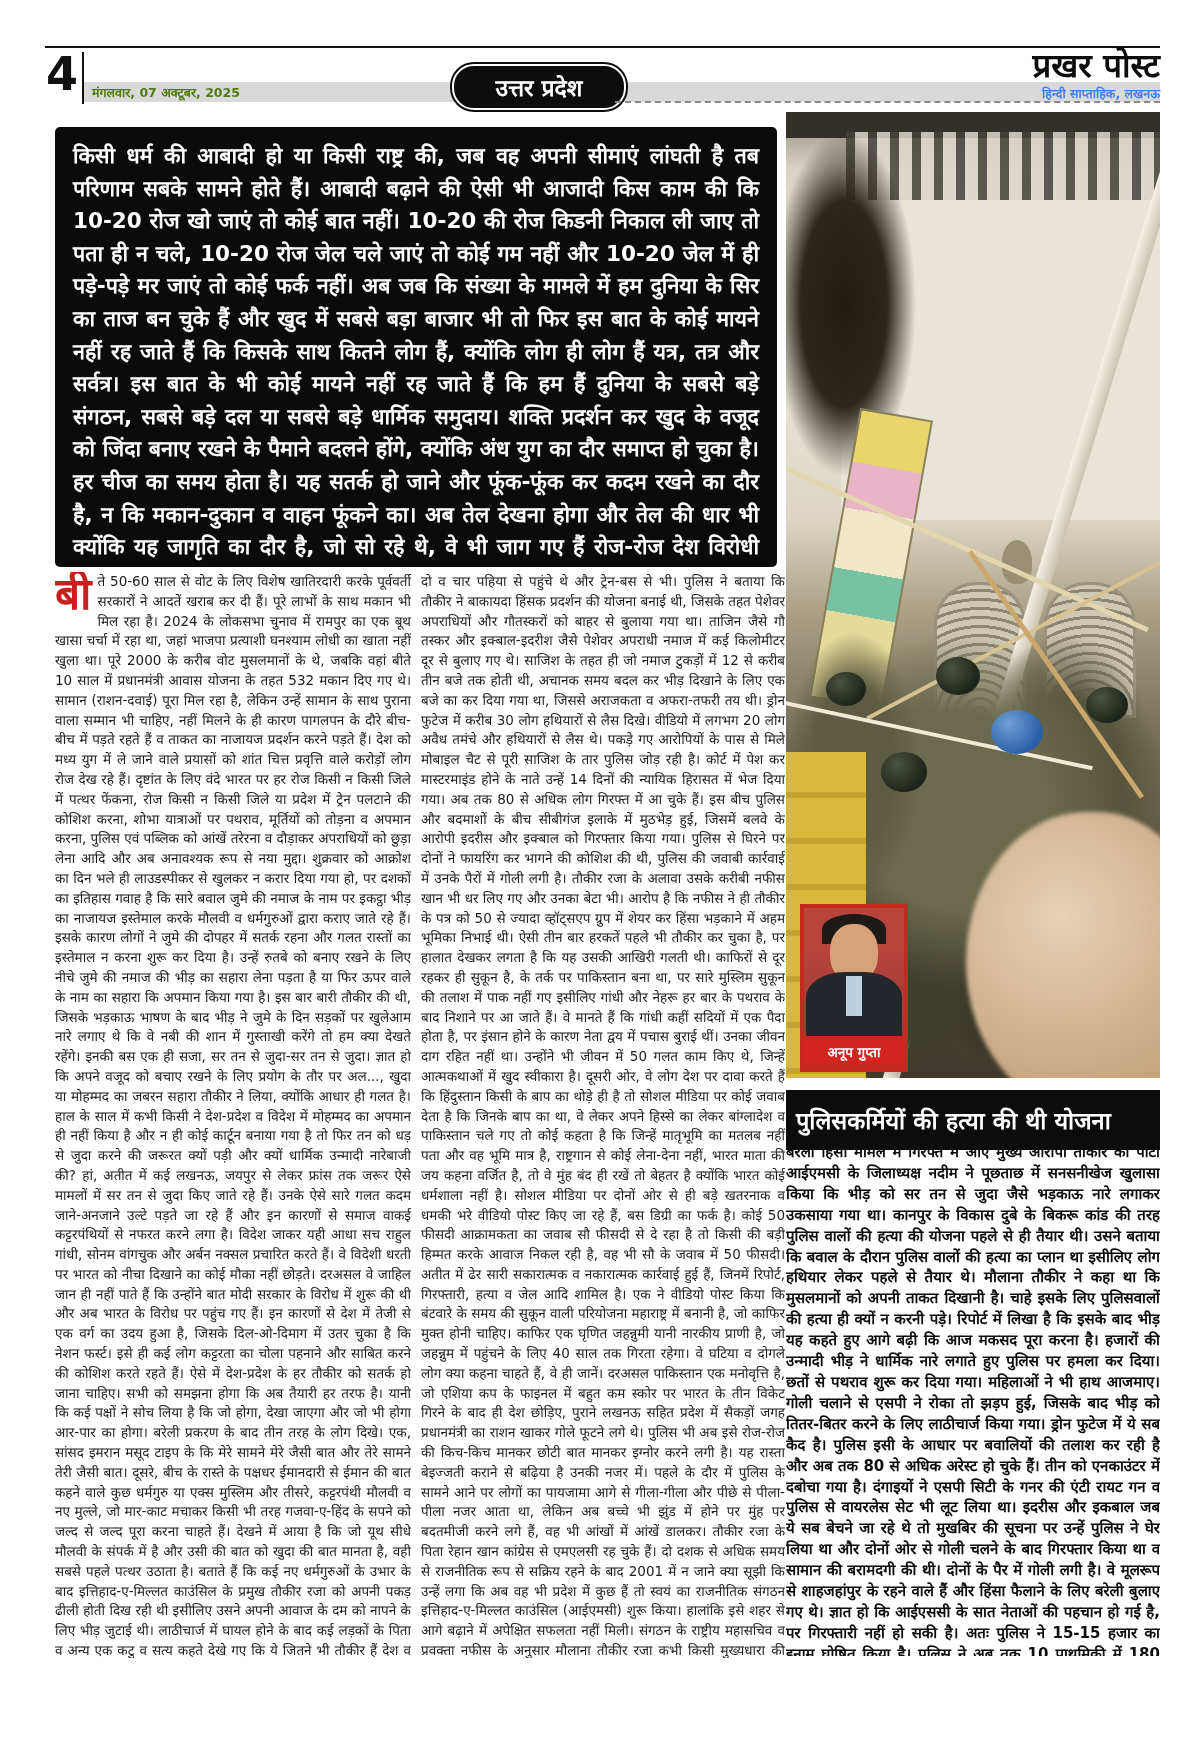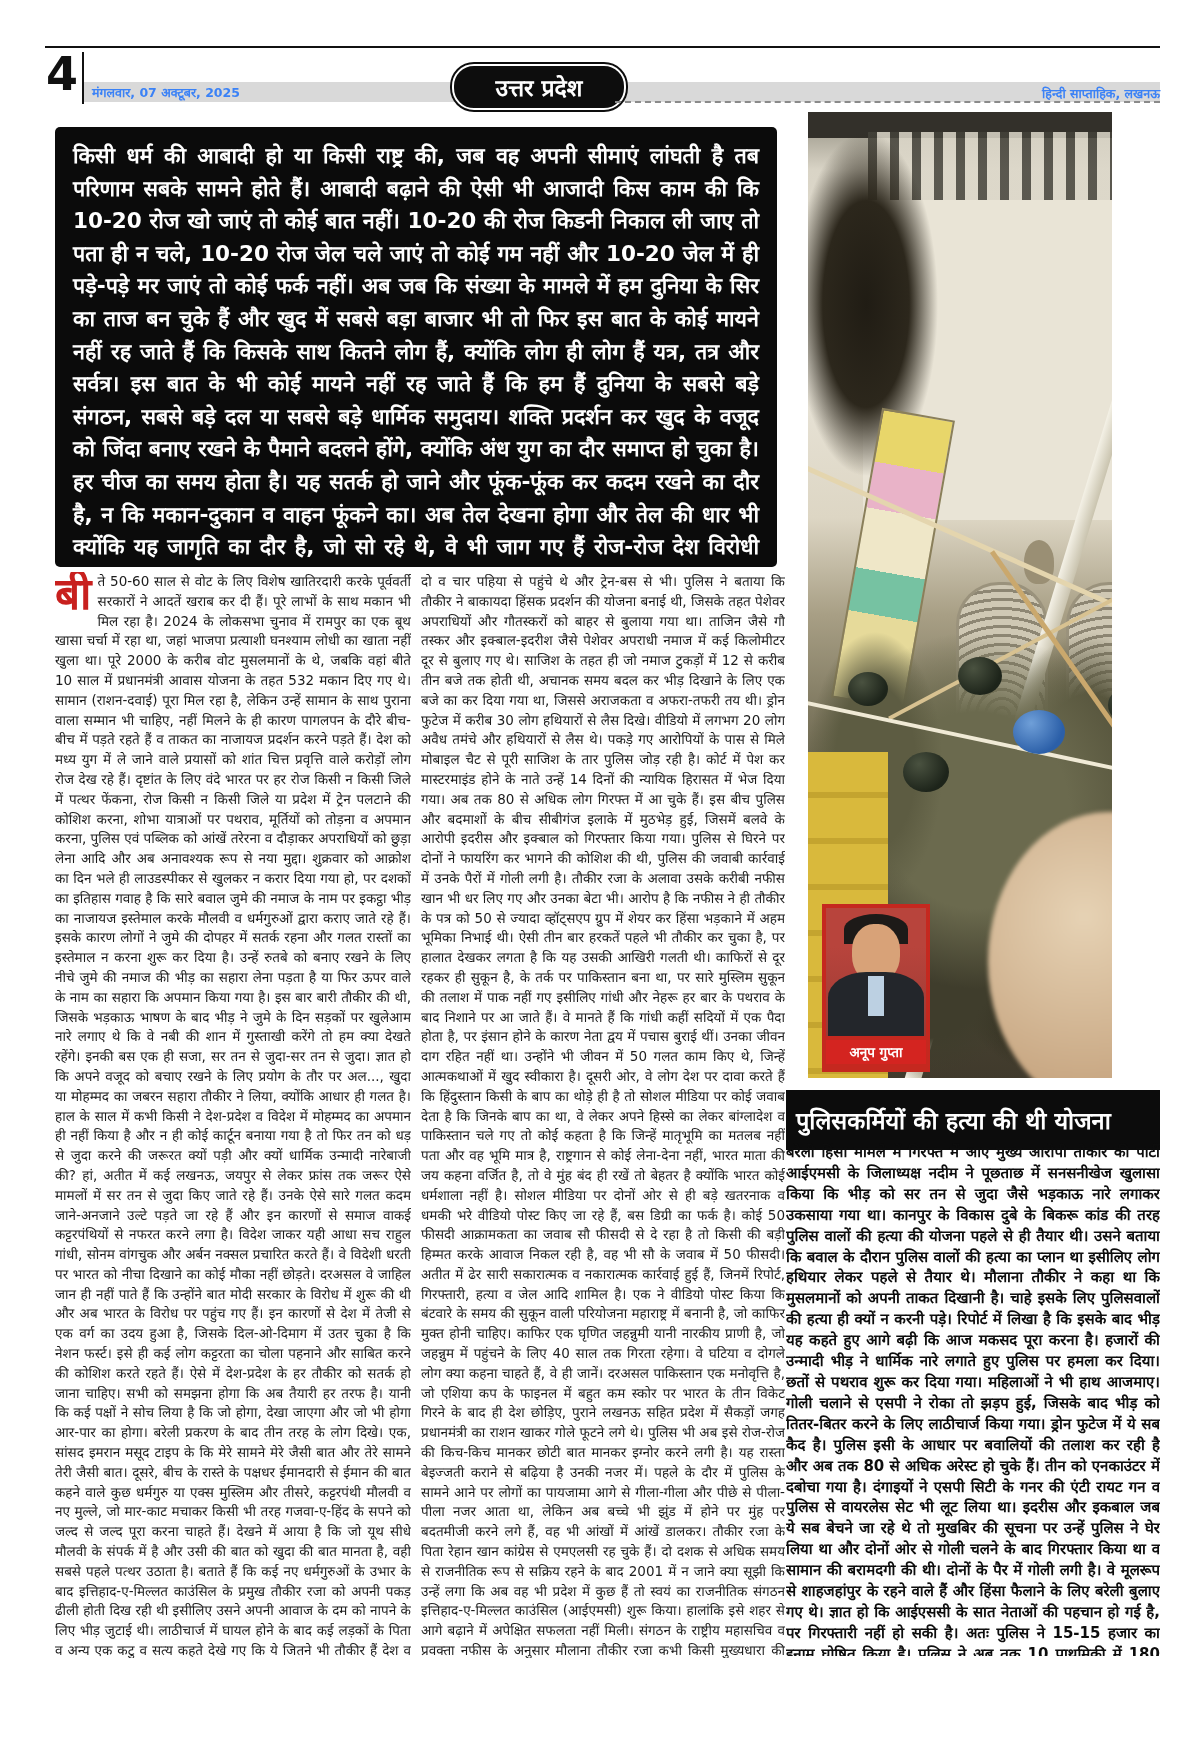--- a/index.html
+++ b/index.html
@@ -4,40 +4,40 @@
 <style>
   html,body{margin:0;padding:0;background:#ffffff;}
   #page{position:relative;width:1200px;height:1745px;background:#ffffff;overflow:hidden;
         font-family:"DejaVu Sans","Liberation Sans",sans-serif;}
   .abs{position:absolute;}
   
   #top-rule{left:45px;top:46px;width:1115px;height:2px;background:#111;}
   #page-num{left:46px;top:48px;font-size:46px;font-weight:bold;color:#111;line-height:52px;}
   #page-num-bar{left:82px;top:52px;width:2px;height:52px;background:#111;}
   #gray-band{left:84px;top:82px;width:1076px;height:20px;background:#d9d9d9;}
-  #date{left:92px;top:84px;font-size:12.5px;font-weight:bold;color:#3b82f6;line-height:17px;}
+  #date{left:92px;top:84px;font-size:12.5px;font-weight:bold;color:#4d7c0f;line-height:17px;}
   #section-pill{left:452px;top:64px;width:170px;height:42px;background:#0d0d0d;border-radius:22px;
     border:2px solid #fff;box-shadow:0 0 0 2px #0d0d0d;color:#fff;font-size:23px;font-weight:bold;
     display:flex;align-items:center;justify-content:center;}
   #masthead{left:860px;top:48px;width:300px;text-align:right;font-size:33px;font-weight:bold;color:#0d0d0d;line-height:36px;}
   #masthead-sub{left:860px;top:85px;width:300px;text-align:right;font-size:12.5px;font-weight:bold;color:#3b82f6;}
   #dashed-rule{left:615px;top:101px;width:545px;border-top:2px dashed #8a8a8a;}
   
   #intro{left:55px;top:127px;width:722px;height:440px;background:#0b0b0b;border-radius:5px;
     padding:13px 18px;box-sizing:border-box;color:#ffffff;font-size:21.5px;font-weight:bold;
     line-height:32.6px;text-align:justify;overflow:hidden;}
   
   .bodycol{top:572px;height:1086px;font-size:13.5px;line-height:19.8px;color:#1c1c1c;
     text-align:justify;overflow:hidden;}
   #col1{left:55px;width:356px;}
   #col2{left:421px;width:364px;}
   .dropcap{float:left;font-size:44px;line-height:40px;font-weight:bold;color:#c8201e;margin:2px 6px 0 0;}
   
-  #photo{left:786px;top:112px;width:304px;height:966px;overflow:hidden;background:
-    linear-gradient(180deg,#8e8a7c 0%,#d9d4c6 6%,#e9e5da 26%,#ddd6c4 42%,#a89f85 52%,#6f6a52 66%,#524d39 82%,#403a2c 100%); margin-left: 22px;}
+  #photo{left:786px;top:112px;width:374px;height:966px;overflow:hidden;background:
+    linear-gradient(180deg,#8e8a7c 0%,#d9d4c6 6%,#e9e5da 26%,#ddd6c4 42%,#a89f85 52%,#6f6a52 66%,#524d39 82%,#403a2c 100%);}
   .ph{position:absolute;}
   #ph-topband{left:0;top:0;width:374px;height:26px;background:#33302a;}
   #ph-balustrade{left:60px;top:20px;width:314px;height:70px;background:
     repeating-linear-gradient(90deg,#44423a 0 9px,#ddd8ca 9px 22px);opacity:.85;}
   #ph-facade{left:55px;top:88px;width:319px;height:320px;background:#e9e4d6;}
   #ph-tree{left:-30px;top:20px;width:160px;height:430px;background:
     radial-gradient(closest-side at 55% 40%,#201c14 0%,#2c271c 60%,rgba(44,39,28,0)100%);}
   #ph-banner{left:48px;top:300px;width:70px;height:290px;transform:rotate(10deg);background:
     linear-gradient(180deg,#e8d66a 0 18%,#e9b3c8 18% 34%,#efe7c8 34% 55%,#76c2a2 55% 70%,#e6da9a 70% 100%);
     border:2px solid #8a7f5a;}
@@ -88,20 +88,21 @@
 <body>
 
 <div id="page">
 
   <div class="abs" id="top-rule"></div>
   <div class="abs" id="page-num">4</div>
   <div class="abs" id="page-num-bar"></div>
   <div class="abs" id="gray-band"></div>
   <div class="abs" id="date">मंगलवार, 07 अक्टूबर, 2025</div>
   <div class="abs" id="section-pill">उत्तर प्रदेश</div>
+  <div class="abs" id="masthead">प्रखर पोस्ट</div>
   <div class="abs" id="masthead-sub">हिन्दी साप्ताहिक, लखनऊ</div>
   <div class="abs" id="dashed-rule"></div>
 
   <div class="abs" id="intro">किसी धर्म की आबादी हो या किसी राष्ट्र की, जब वह अपनी सीमाएं लांघती है तब परिणाम सबके सामने होते हैं। आबादी बढ़ाने की ऐसी भी आजादी किस काम की कि 10-20 रोज खो जाएं तो कोई बात नहीं। 10-20 की रोज किडनी निकाल ली जाए तो पता ही न चले, 10-20 रोज जेल चले जाएं तो कोई गम नहीं और 10-20 जेल में ही पड़े-पड़े मर जाएं तो कोई फर्क नहीं। अब जब कि संख्या के मामले में हम दुनिया के सिर का ताज बन चुके हैं और खुद में सबसे बड़ा बाजार भी तो फिर इस बात के कोई मायने नहीं रह जाते हैं कि किसके साथ कितने लोग हैं, क्योंकि लोग ही लोग हैं यत्र, तत्र और सर्वत्र। इस बात के भी कोई मायने नहीं रह जाते हैं कि हम हैं दुनिया के सबसे बड़े संगठन, सबसे बड़े दल या सबसे बड़े धार्मिक समुदाय। शक्ति प्रदर्शन कर खुद के वजूद को जिंदा बनाए रखने के पैमाने बदलने होंगे, क्योंकि अंध युग का दौर समाप्त हो चुका है। हर चीज का समय होता है। यह सतर्क हो जाने और फूंक-फूंक कर कदम रखने का दौर है, न कि मकान-दुकान व वाहन फूंकने का। अब तेल देखना होगा और तेल की धार भी क्योंकि यह जागृति का दौर है, जो सो रहे थे, वे भी जाग गए हैं रोज-रोज देश विरोधी करतूतें देखकर। इसे नीचे से लेकर 'ऊपर' तक की सरकार की इच्छा मानने में कोई बुराई नहीं है।</div>
 
   <div class="abs bodycol" id="col1">
     <span class="dropcap">बी</span><span>ते 50-60 साल से वोट के लिए विशेष खातिरदारी करके पूर्ववर्ती सरकारों ने आदतें खराब कर दी हैं। पूरे लाभों के साथ मकान भी मिल रहा है। 2024 के लोकसभा चुनाव में रामपुर का एक बूथ खासा चर्चा में रहा था, जहां भाजपा प्रत्याशी घनश्याम लोधी का खाता नहीं खुला था। पूरे 2000 के करीब वोट मुसलमानों के थे, जबकि वहां बीते 10 साल में प्रधानमंत्री आवास योजना के तहत 532 मकान दिए गए थे। सामान (राशन-दवाई) पूरा मिल रहा है, लेकिन उन्हें सामान के साथ पुराना वाला सम्मान भी चाहिए, नहीं मिलने के ही कारण पागलपन के दौरे बीच-बीच में पड़ते रहते हैं व ताकत का नाजायज प्रदर्शन करने पड़ते हैं। देश को मध्य युग में ले जाने वाले प्रयासों को शांत चित्त प्रवृत्ति वाले करोड़ों लोग रोज देख रहे हैं। दृष्टांत के लिए वंदे भारत पर हर रोज किसी न किसी जिले में पत्थर फेंकना, रोज किसी न किसी जिले या प्रदेश में ट्रेन पलटाने की कोशिश करना, शोभा यात्राओं पर पथराव, मूर्तियों को तोड़ना व अपमान करना, पुलिस एवं पब्लिक को आंखें तरेरना व दौड़ाकर अपराधियों को छुड़ा लेना आदि और अब अनावश्यक रूप से नया मुद्दा। शुक्रवार को आक्रोश का दिन भले ही लाउडस्पीकर से खुलकर न करार दिया गया हो, पर दशकों का इतिहास गवाह है कि सारे बवाल जुमे की नमाज के नाम पर इकट्ठा भीड़ का नाजायज इस्तेमाल करके मौलवी व धर्मगुरुओं द्वारा कराए जाते रहे हैं। इसके कारण लोगों ने जुमे की दोपहर में सतर्क रहना और गलत रास्तों का इस्तेमाल न करना शुरू कर दिया है। उन्हें रुतबे को बनाए रखने के लिए नीचे जुमे की नमाज की भीड़ का सहारा लेना पड़ता है या फिर ऊपर वाले के नाम का सहारा कि अपमान किया गया है। इस बार बारी तौकीर की थी, जिसके भड़काऊ भाषण के बाद भीड़ ने जुमे के दिन सड़कों पर खुलेआम नारे लगाए थे कि वे नबी की शान में गुस्ताखी करेंगे तो हम क्या देखते रहेंगे। इनकी बस एक ही सजा, सर तन से जुदा-सर तन से जुदा। ज्ञात हो कि अपने वजूद को बचाए रखने के लिए प्रयोग के तौर पर अल..., खुदा या मोहम्मद का जबरन सहारा तौकीर ने लिया, क्योंकि आधार ही गलत है। हाल के साल में कभी किसी ने देश-प्रदेश व विदेश में मोहम्मद का अपमान ही नहीं किया है और न ही कोई कार्टून बनाया गया है तो फिर तन को धड़ से जुदा करने की जरूरत क्यों पड़ी और क्यों धार्मिक उन्मादी नारेबाजी की? हां, अतीत में कई लखनऊ, जयपुर से लेकर फ्रांस तक जरूर ऐसे मामलों में सर तन से जुदा किए जाते रहे हैं। उनके ऐसे सारे गलत कदम जाने-अनजाने उल्टे पड़ते जा रहे हैं और इन कारणों से समाज वाकई कट्टरपंथियों से नफरत करने लगा है। विदेश जाकर यही आधा सच राहुल गांधी, सोनम वांगचुक और अर्बन नक्सल प्रचारित करते हैं। वे विदेशी धरती पर भारत को नीचा दिखाने का कोई मौका नहीं छोड़ते। दरअसल वे जाहिल जान ही नहीं पाते हैं कि उन्होंने बात मोदी सरकार के विरोध में शुरू की थी और अब भारत के विरोध पर पहुंच गए हैं। इन कारणों से देश में तेजी से एक वर्ग का उदय हुआ है, जिसके दिल-ओ-दिमाग में उतर चुका है कि नेशन फर्स्ट। इसे ही कई लोग कट्टरता का चोला पहनाने और साबित करने की कोशिश करते रहते हैं। ऐसे में देश-प्रदेश के हर तौकीर को सतर्क हो जाना चाहिए। सभी को समझना होगा कि अब तैयारी हर तरफ है। यानी कि कई पक्षों ने सोच लिया है कि जो होगा, देखा जाएगा और जो भी होगा आर-पार का होगा। बरेली प्रकरण के बाद तीन तरह के लोग दिखे। एक, सांसद इमरान मसूद टाइप के कि मेरे सामने मेरे जैसी बात और तेरे सामने तेरी जैसी बात। दूसरे, बीच के रास्ते के पक्षधर ईमानदारी से ईमान की बात कहने वाले कुछ धर्मगुरु या एक्स मुस्लिम और तीसरे, कट्टरपंथी मौलवी व नए मुल्ले, जो मार-काट मचाकर किसी भी तरह गजवा-ए-हिंद के सपने को जल्द से जल्द पूरा करना चाहते हैं। देखने में आया है कि जो यूथ सीधे मौलवी के संपर्क में है और उसी की बात को खुदा की बात मानता है, वही सबसे पहले पत्थर उठाता है। बताते हैं कि कई नए धर्मगुरुओं के उभार के बाद इत्तिहाद-ए-मिल्लत काउंसिल के प्रमुख तौकीर रजा को अपनी पकड़ ढीली होती दिख रही थी इसीलिए उसने अपनी आवाज के दम को नापने के लिए भीड़ जुटाई थी। लाठीचार्ज में घायल होने के बाद कई लड़कों के पिता व अन्य एक कटु व सत्य कहते देखे गए कि ये जितने भी तौकीर हैं देश व प्रदेश में, गांधी-नेहरू की तरह न उन्होंने कभी एक लाठी खाई और न ही कभी उनके बच्चों ने। कश्मीर से लेकर कन्याकुमारी तक के ऐसे लोग इतने शातिर हैं कि जाहिलों को पता तक नहीं चलने देते कि उनके बच्चे दुनिया के किस देश में पढ़ रहे हैं? वे सीधे विधायक व सांसद या धर्मगुरु की गद्दी संभालने के वक्त अचानक उन्हें लांच करते हैं। पकड़े गए लोगों की मानें तो बरेली कांड की कई दिन से तैयारी चल रही थी, सो सैकड़ों लोग पड़ोसी गांवों, कस्बों व जिलों से भी</span>
   </div>
   <div class="abs bodycol" id="col2">
     <span>दो व चार पहिया से पहुंचे थे और ट्रेन-बस से भी। पुलिस ने बताया कि तौकीर ने बाकायदा हिंसक प्रदर्शन की योजना बनाई थी, जिसके तहत पेशेवर अपराधियों और गौतस्करों को बाहर से बुलाया गया था। ताजिन जैसे गौ तस्कर और इक्बाल-इदरीश जैसे पेशेवर अपराधी नमाज में कई किलोमीटर दूर से बुलाए गए थे। साजिश के तहत ही जो नमाज टुकड़ों में 12 से करीब तीन बजे तक होती थी, अचानक समय बदल कर भीड़ दिखाने के लिए एक बजे का कर दिया गया था, जिससे अराजकता व अफरा-तफरी तय थी। ड्रोन फुटेज में करीब 30 लोग हथियारों से लैस दिखे। वीडियो में लगभग 20 लोग अवैध तमंचे और हथियारों से लैस थे। पकड़े गए आरोपियों के पास से मिले मोबाइल चैट से पूरी साजिश के तार पुलिस जोड़ रही है। कोर्ट में पेश कर मास्टरमाइंड होने के नाते उन्हें 14 दिनों की न्यायिक हिरासत में भेज दिया गया। अब तक 80 से अधिक लोग गिरफ्त में आ चुके हैं। इस बीच पुलिस और बदमाशों के बीच सीबीगंज इलाके में मुठभेड़ हुई, जिसमें बलवे के आरोपी इदरीस और इक्बाल को गिरफ्तार किया गया। पुलिस से घिरने पर दोनों ने फायरिंग कर भागने की कोशिश की थी, पुलिस की जवाबी कार्रवाई में उनके पैरों में गोली लगी है। तौकीर रजा के अलावा उसके करीबी नफीस खान भी धर लिए गए और उनका बेटा भी। आरोप है कि नफीस ने ही तौकीर के पत्र को 50 से ज्यादा व्हॉट्सएप ग्रुप में शेयर कर हिंसा भड़काने में अहम भूमिका निभाई थी। ऐसी तीन बार हरकतें पहले भी तौकीर कर चुका है, पर हालात देखकर लगता है कि यह उसकी आखिरी गलती थी। काफिरों से दूर रहकर ही सुकून है, के तर्क पर पाकिस्तान बना था, पर सारे मुस्लिम सुकून की तलाश में पाक नहीं गए इसीलिए गांधी और नेहरू हर बार के पथराव के बाद निशाने पर आ जाते हैं। वे मानते हैं कि गांधी कहीं सदियों में एक पैदा होता है, पर इंसान होने के कारण नेता द्वय में पचास बुराई थीं। उनका जीवन दाग रहित नहीं था। उन्होंने भी जीवन में 50 गलत काम किए थे, जिन्हें आत्मकथाओं में खुद स्वीकारा है। दूसरी ओर, वे लोग देश पर दावा करते हैं कि हिंदुस्तान किसी के बाप का थोड़े ही है तो सोशल मीडिया पर कोई जवाब देता है कि जिनके बाप का था, वे लेकर अपने हिस्से का लेकर बांग्लादेश व पाकिस्तान चले गए तो कोई कहता है कि जिन्हें मातृभूमि का मतलब नहीं पता और वह भूमि मात्र है, राष्ट्रगान से कोई लेना-देना नहीं, भारत माता की जय कहना वर्जित है, तो वे मुंह बंद ही रखें तो बेहतर है क्योंकि भारत कोई धर्मशाला नहीं है। सोशल मीडिया पर दोनों ओर से ही बड़े खतरनाक व धमकी भरे वीडियो पोस्ट किए जा रहे हैं, बस डिग्री का फर्क है। कोई 50 फीसदी आक्रामकता का जवाब सौ फीसदी से दे रहा है तो किसी की बड़ी हिम्मत करके आवाज निकल रही है, वह भी सौ के जवाब में 50 फीसदी। अतीत में ढेर सारी सकारात्मक व नकारात्मक कार्रवाई हुई हैं, जिनमें रिपोर्ट, गिरफ्तारी, हत्या व जेल आदि शामिल है। एक ने वीडियो पोस्ट किया कि बंटवारे के समय की सुकून वाली परियोजना महाराष्ट्र में बनानी है, जो काफिर मुक्त होनी चाहिए। काफिर एक घृणित जहन्नुमी यानी नारकीय प्राणी है, जो जहन्नुम में पहुंचने के लिए 40 साल तक गिरता रहेगा। वे घटिया व दोगले लोग क्या कहना चाहते हैं, वे ही जानें। दरअसल पाकिस्तान एक मनोवृत्ति है, जो एशिया कप के फाइनल में बहुत कम स्कोर पर भारत के तीन विकेट गिरने के बाद ही देश छोड़िए, पुराने लखनऊ सहित प्रदेश में सैकड़ों जगह प्रधानमंत्री का राशन खाकर गोले फूटने लगे थे। पुलिस भी अब इसे रोज-रोज की किच-किच मानकर छोटी बात मानकर इग्नोर करने लगी है। यह रास्ता बेइज्जती कराने से बढ़िया है उनकी नजर में। पहले के दौर में पुलिस के सामने आने पर लोगों का पायजामा आगे से गीला-गीला और पीछे से पीला-पीला नजर आता था, लेकिन अब बच्चे भी झुंड में होने पर मुंह पर बदतमीजी करने लगे हैं, वह भी आंखों में आंखें डालकर। तौकीर रजा के पिता रेहान खान कांग्रेस से एमएलसी रह चुके हैं। दो दशक से अधिक समय से राजनीतिक रूप से सक्रिय रहने के बाद 2001 में न जाने क्या सूझी कि उन्हें लगा कि अब वह भी प्रदेश में कुछ हैं तो स्वयं का राजनीतिक संगठन इत्तिहाद-ए-मिल्लत काउंसिल (आईएमसी) शुरू किया। हालांकि इसे शहर से आगे बढ़ाने में अपेक्षित सफलता नहीं मिली। संगठन के राष्ट्रीय महासचिव व प्रवक्ता नफीस के अनुसार मौलाना तौकीर रजा कभी किसी मुख्यधारा की राजनीतिक पार्टी में शामिल नहीं हुए, पर कुछ वर्षों में कई क्षेत्रीय और राष्ट्रीय दलों का समर्थन करते रहे हैं। आईएमसी ने 2001 के नगर निगम चुनाव में पकड़ दिखाते हुए कई पार्षद जिताने में सफलता पाई थी। उससे आगे नहीं बढ़ पाई। उन्होंने 2007 के विधानसभा चुनाव में कांग्रेस का समर्थन किया था, पर बाद में समाजवादी पार्टी से हाथ मिला लिया था। एक बार वह बहुजन समाज पार्टी का भी समर्थन कर चुके हैं। </span>

